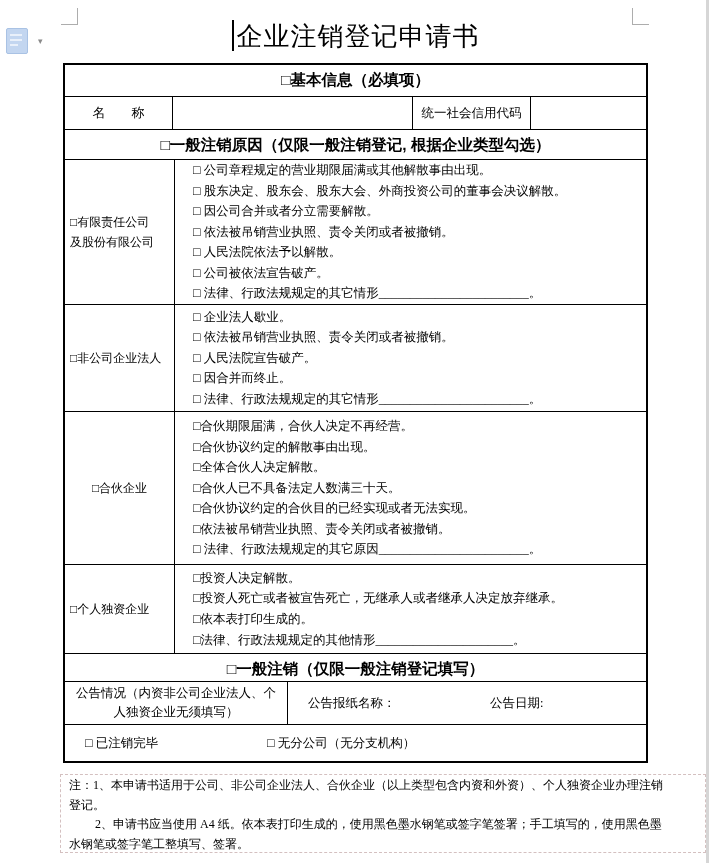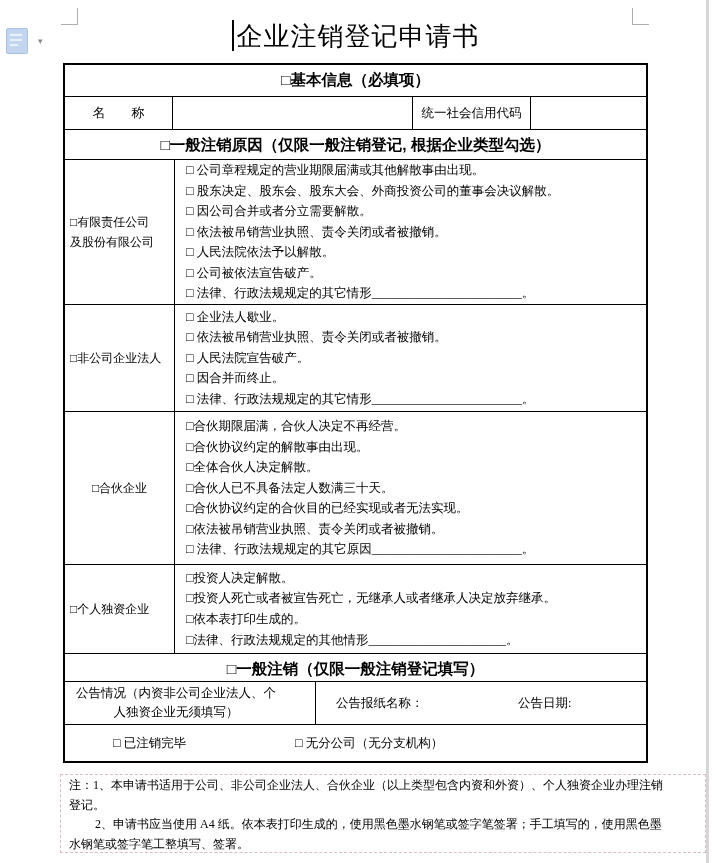--- a/index.html
+++ b/index.html
@@ -51,25 +51,25 @@
   .row-branch{height:37px;}
 
   .c-name-label{width:107px;justify-content:center;font-size:13px;}
   .c-name-value{width:240px;}
   .c-code-label{width:118px;justify-content:center;font-size:12.5px;}
   .c-code-value{flex:1;}
 
   .c-group-label{width:109px;font-size:12px;line-height:20px;white-space:pre-line;padding-left:5px;}
   .c-group-label.center{justify-content:center;padding-left:0;text-align:center;}
   .c-items{flex:1;flex-direction:column;justify-content:center;align-items:flex-start;
-           padding-left:11px;font-size:12.5px;line-height:20.6px;}
+           padding-left:18px;font-size:12.5px;line-height:20.6px;}
   .c-items .item{white-space:nowrap;}
 
   .c-bottom-label{width:222px;justify-content:center;text-align:center;font-size:12.5px;line-height:19px;padding:0 8px;}
-  .c-fields{flex:1;font-size:12.5px;margin-left:28px;}
+  .c-fields{flex:1;font-size:12.5px;}
   .c-fields .f1{margin-left:20px;width:182px;display:inline-block;}
   .c-fields .f2{display:inline-block;}
 
   
   .note-box{position:absolute;left:60px;top:774px;width:646px;height:79px;box-sizing:border-box;
             border:1px dashed #d4c0c0;font-size:12px;line-height:19.5px;}
   .note-inner{padding:1px 34px 1px 8px;}
   .note-p2{text-indent:26px;}
 </style>
 </head>

